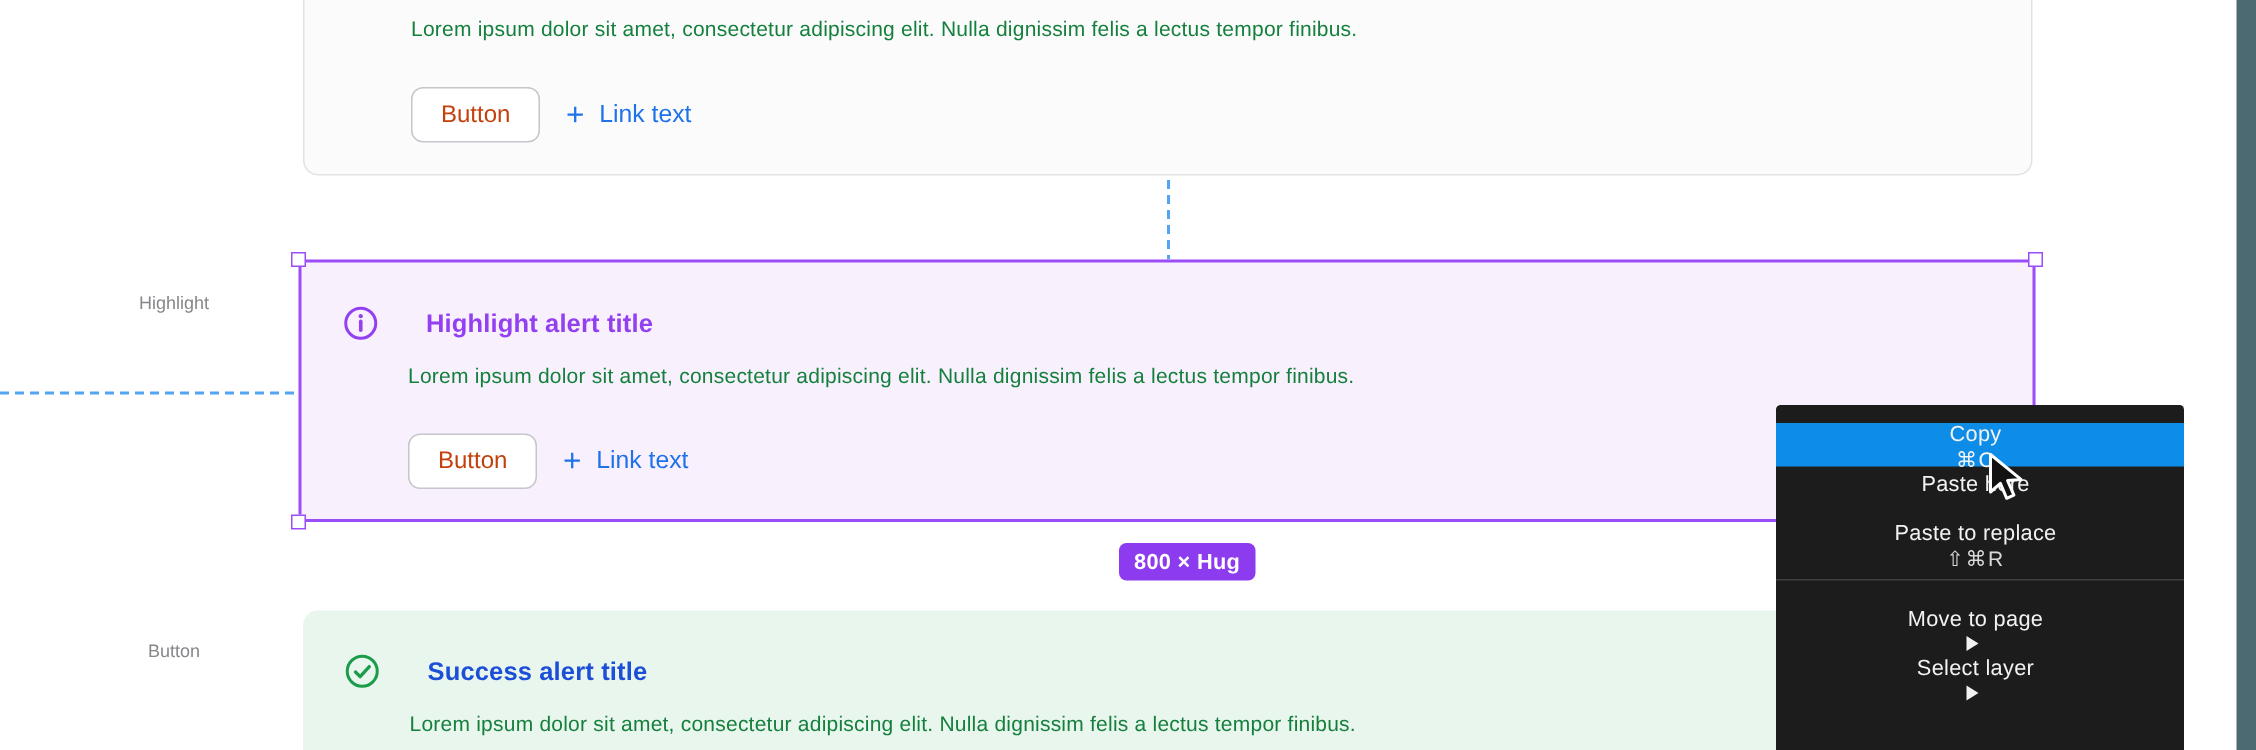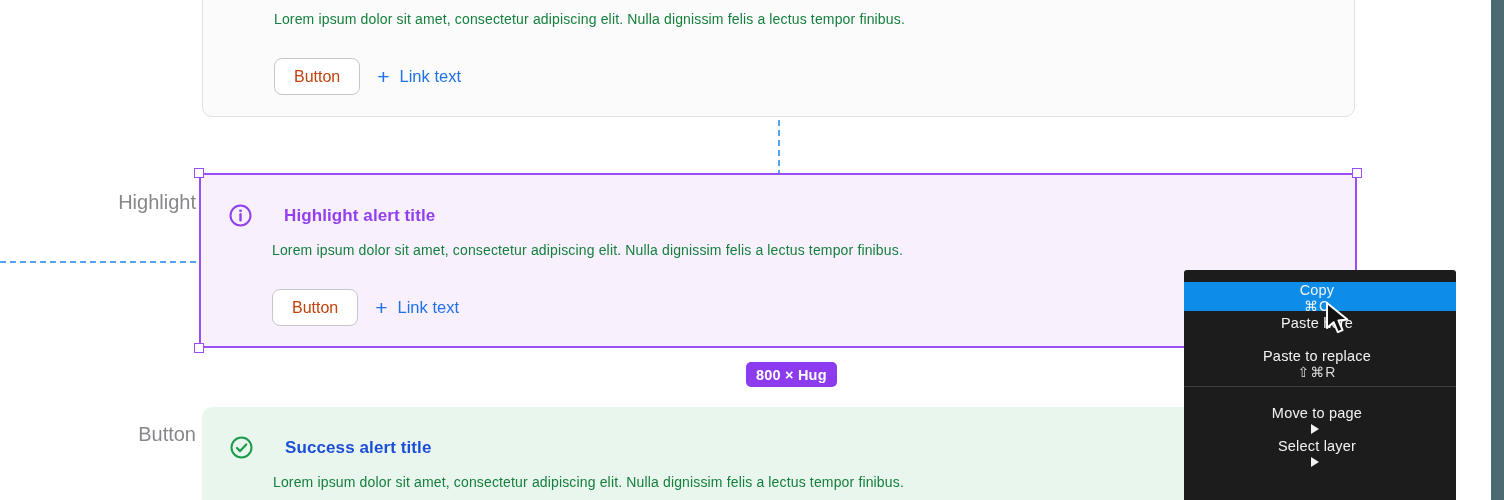--- a/index.html
+++ b/index.html
@@ -16,22 +16,22 @@
     position:absolute; left:778px; top:0; width:2px; height:173px; z-index:1;
     background:repeating-linear-gradient(180deg,#53a4f5 0 6px,transparent 6px 10px);
   }
   .hguide {
     position:absolute; left:0; top:261px; width:200px; height:2px; z-index:1;
     background:repeating-linear-gradient(90deg,#53a4f5 0 6px,transparent 6px 10px);
   }
 
   
   .side-label {
-    position:absolute; left:36px; width:160px; text-align:right; z-index:2;
-    font-size:20px; color:#87878b; line-height:20px;
+    position:absolute; left:36px; width:160px; text-align:center; z-index:2;
+    font-size:12px; color:#87878b; line-height:20px;
   }
   .side-label.highlight { top:192px; }
   .side-label.success  { top:424px; }
 
   
   .card { position:absolute; z-index:2; }
   .card-top {
     left:202px; top:-57px; width:1153px; height:174px;
     background:#fbfbfc; border:1px solid #e2e2e5; border-radius:10px;
   }

